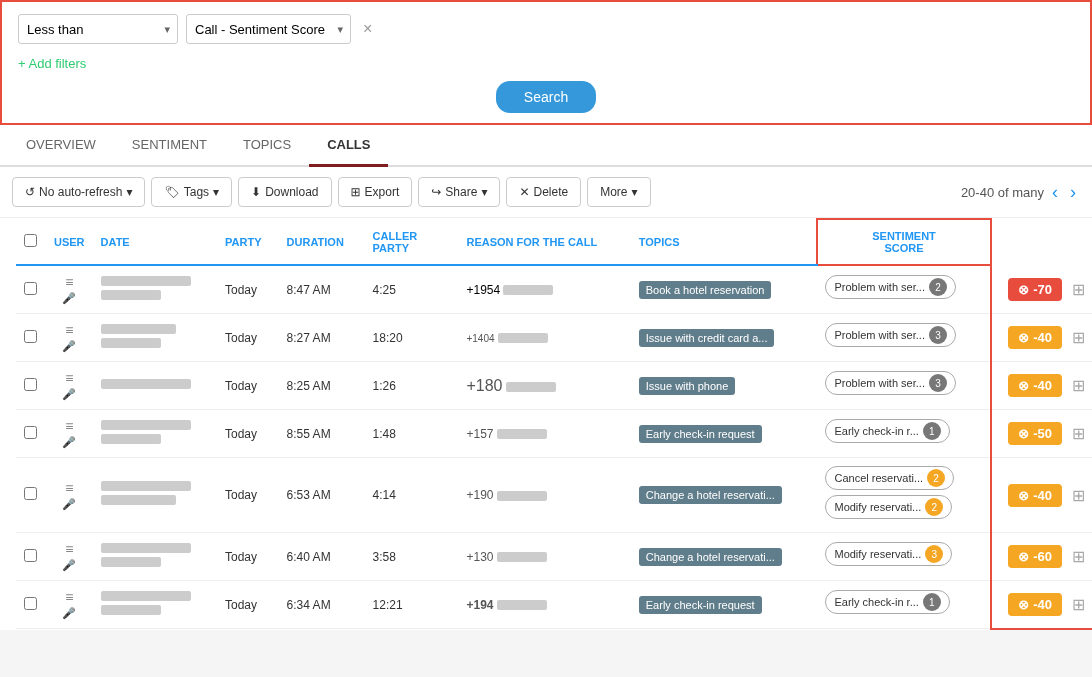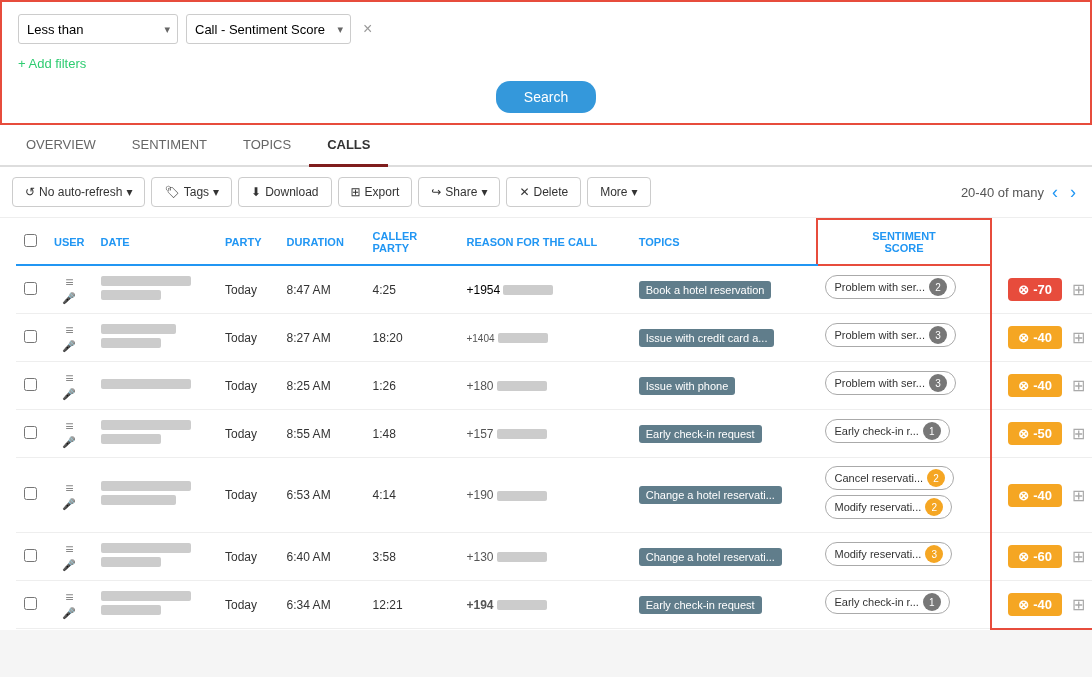--- a/index.html
+++ b/index.html
@@ -411,21 +411,21 @@
       <span style="cursor:pointer;color:#888;font-size:14px;">≡</span>
       <span style="cursor:pointer;color:#888;font-size:11px;">🎤</span>
     </div>
   </td>
           <td class="user-cell">
             <div class="user-bar" style="width:90px;"></div>
           </td>
           <td>Today</td>
           <td>8:25 AM</td>
           <td>1:26</td>
-          <td class="caller-cell"><span style="color:#555;font-size:12px;">+180</span><span class="caller-bar" style="margin-left:3px;"></span></td>
+          <td class="caller-cell"><span style="color:#555;font-size:16px;">+180</span><span class="caller-bar" style="margin-left:3px;"></span></td>
           <td><span class="tag-badge">Issue with phone</span></td>
           <td>
             <div style="margin-bottom:3px;"><span class="topic-badge">Problem with ser...<span class="topic-count ">3</span></span></div>
           </td>
           <td class="sentiment-cell">
     <div style="display:flex;align-items:center;justify-content:center;gap:6px;">
       <span class="sentiment-score orange">
         <span style="font-size:13px;">⊗</span>
         <span>-40</span>
       </span>

